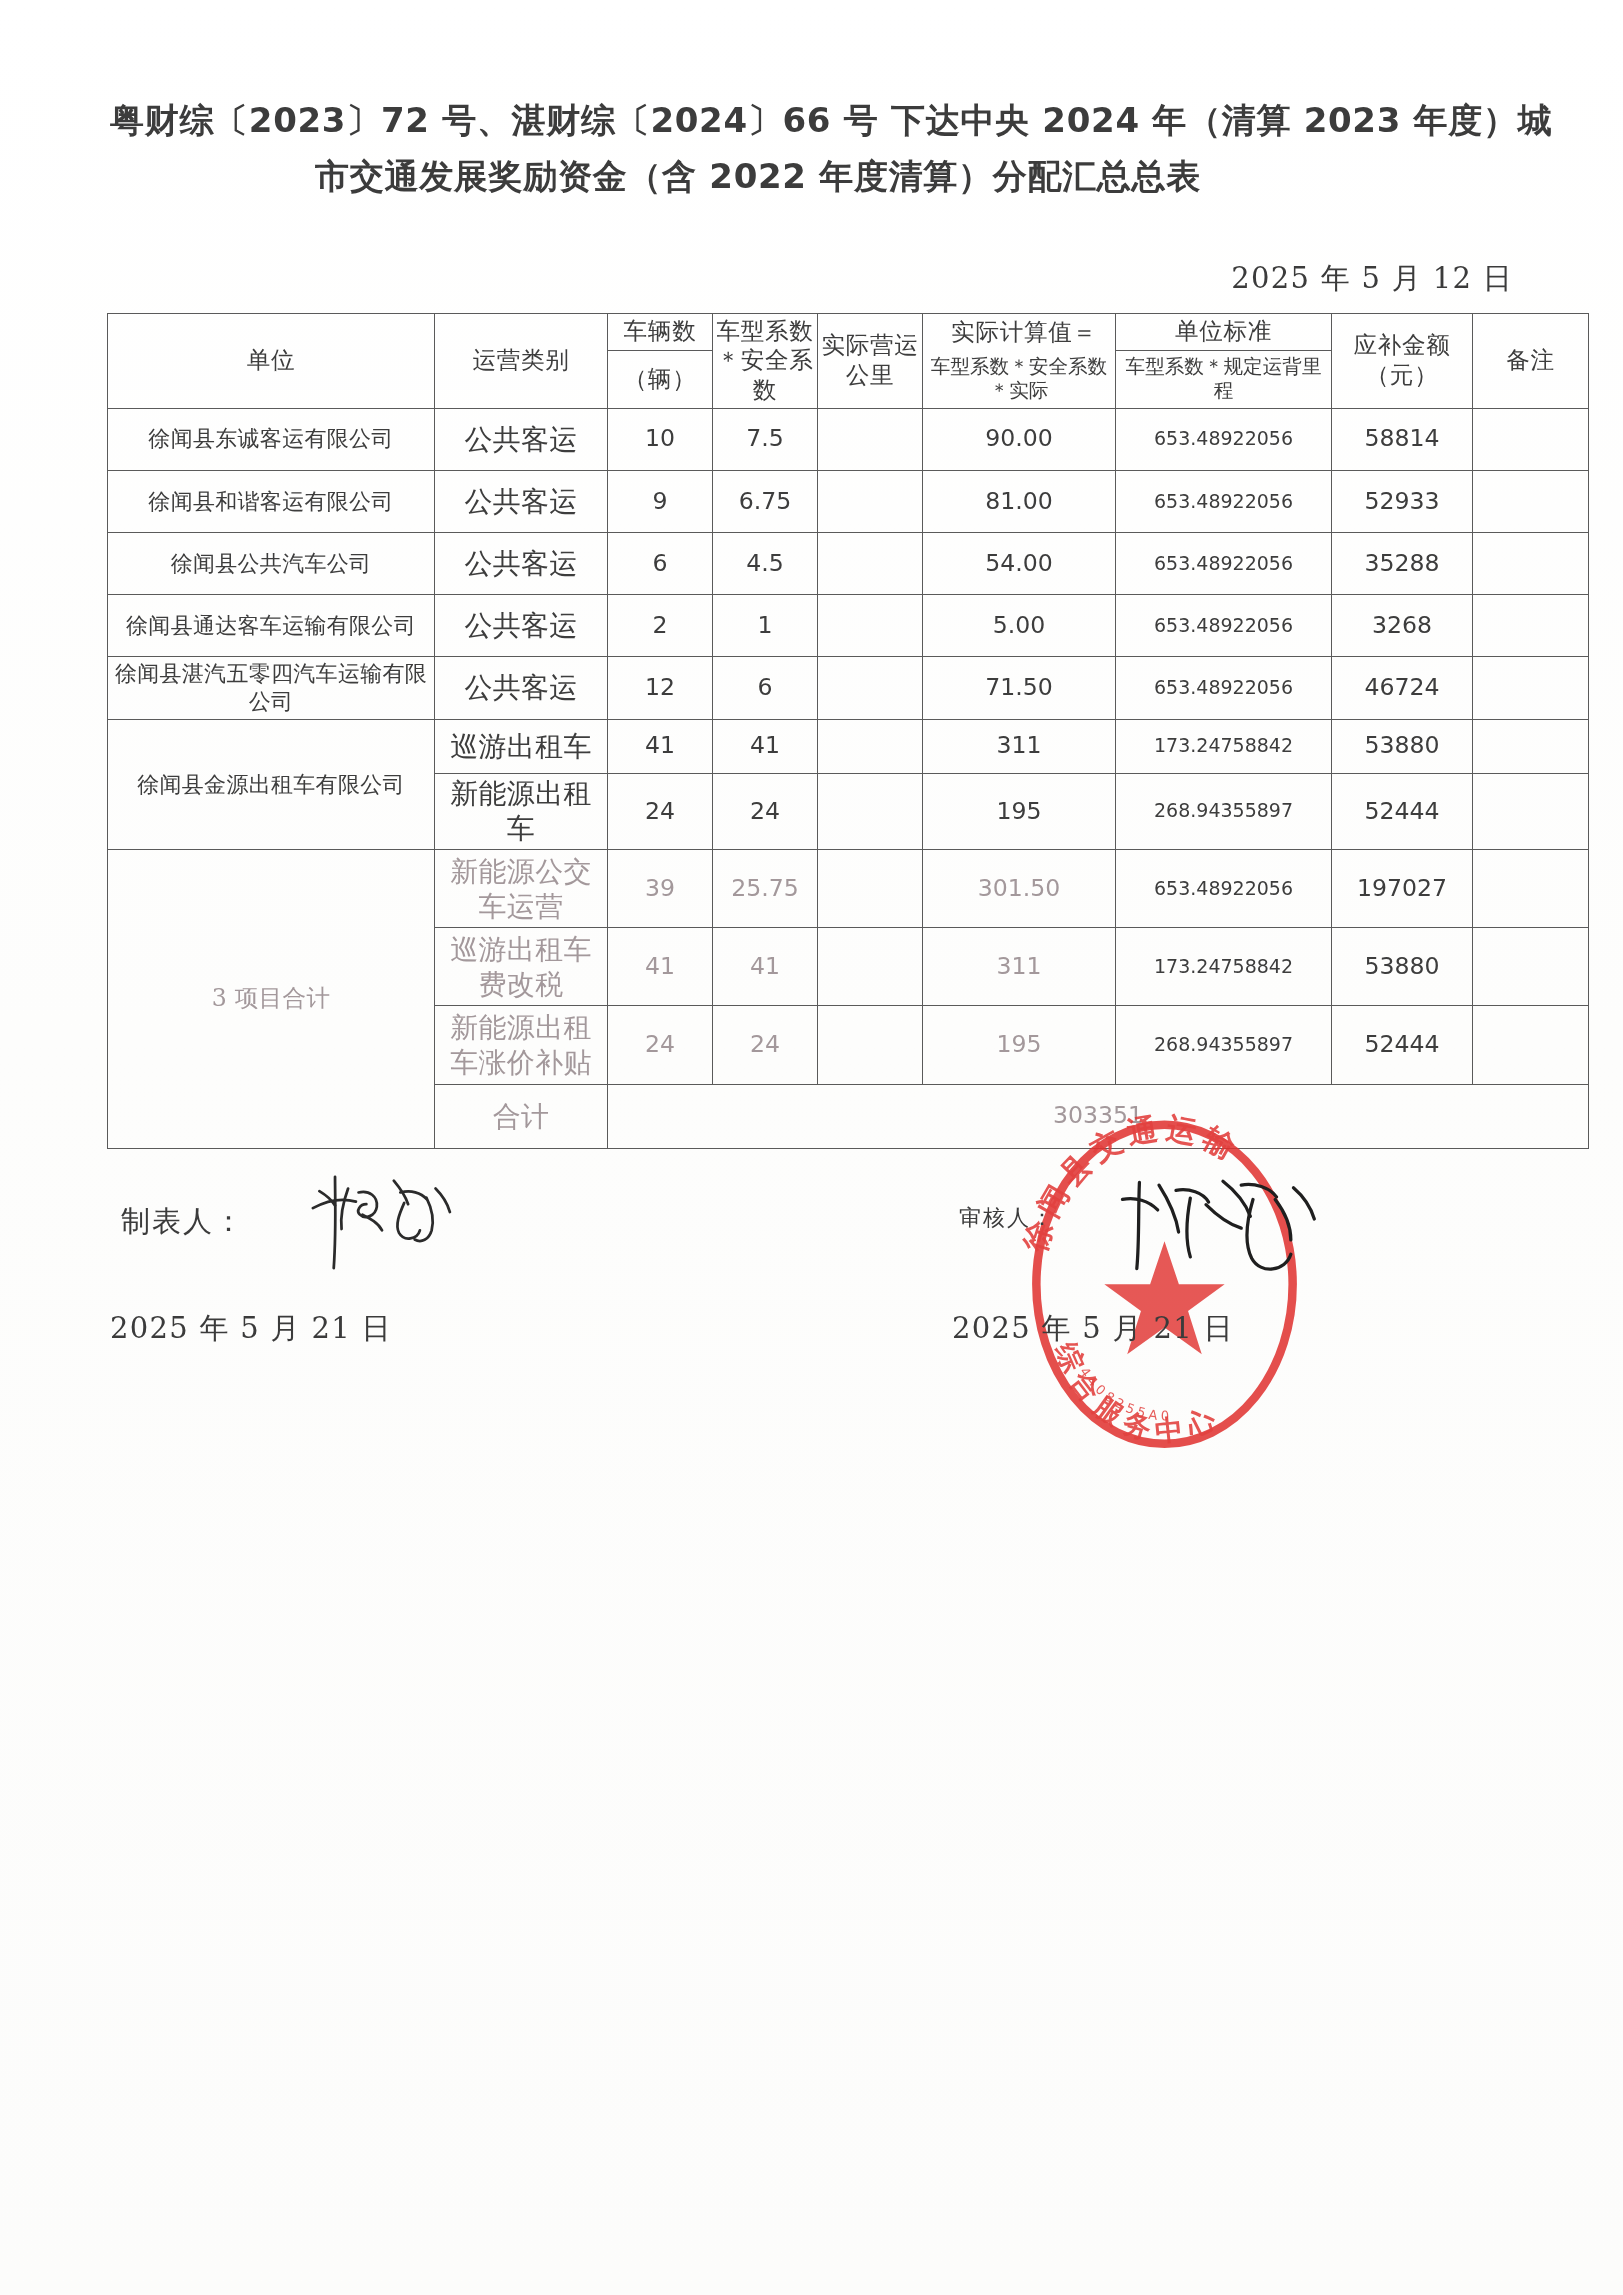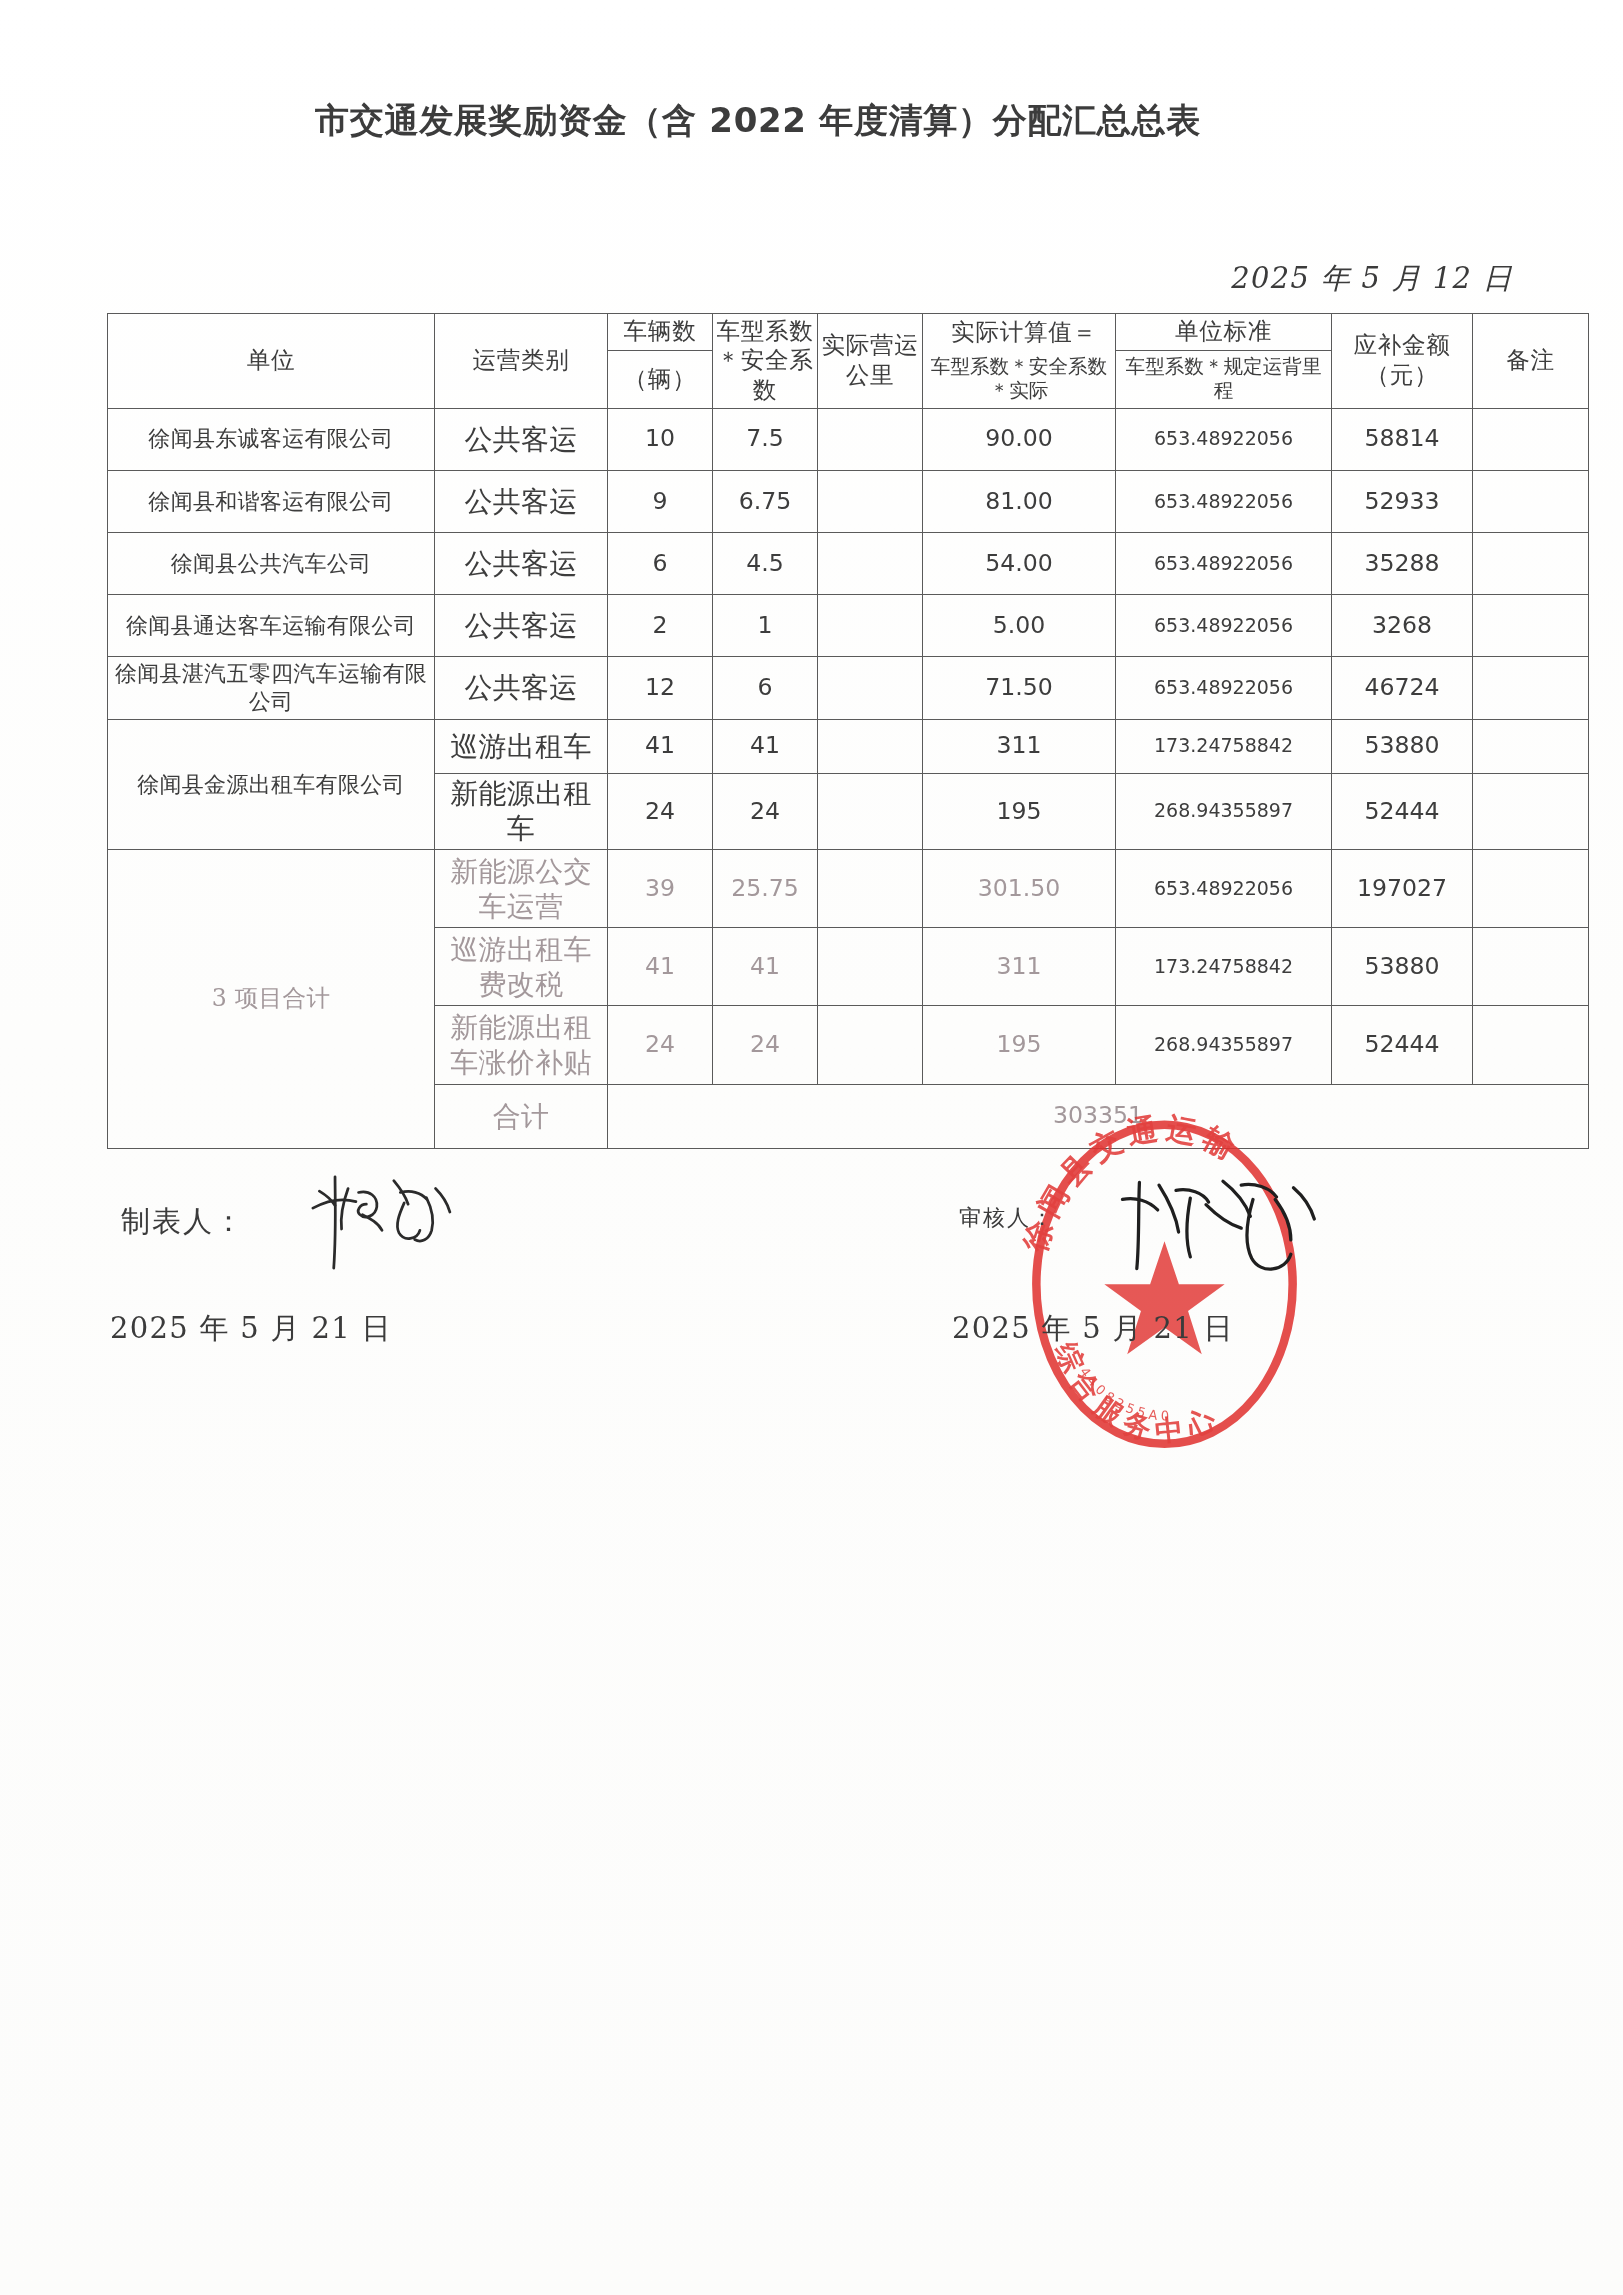--- a/index.html
+++ b/index.html
@@ -55,21 +55,20 @@
   
   #header-date {
     position: absolute;
     right: 110px;
     top: 259px;
     font-family: "DejaVu Serif", "Liberation Serif", serif;
     font-size: 29px;
     color: #3b3b3b;
     letter-spacing: 1.3px;
     white-space: nowrap;
-    font-style: italic;
   }
 
   
   #main-table {
     position: absolute;
     left: 107px;
     top: 313px;
     width: 1415px;
     border-collapse: collapse;
     table-layout: fixed;
@@ -190,20 +189,21 @@
     opacity: .92;
   }
 </style>
 </head>
 <body>
 
 <div id="page">
   <div id="paper-tint"></div>
 
   <div id="title-block">
+    <div class="title-line l1">粤财综〔2023〕72 号、湛财综〔2024〕66 号 下达中央 2024 年（清算 2023 年度）城</div>
     <div class="title-line l2">市交通发展奖励资金（含 2022 年度清算）分配汇总总表</div>
   </div>
 
   <div id="header-date">2025 年 5 月 12 日</div>
 
   <table id="main-table">
     <colgroup>
       <col class="c-unit">
         <col class="c-type">
         <col class="c-count">

